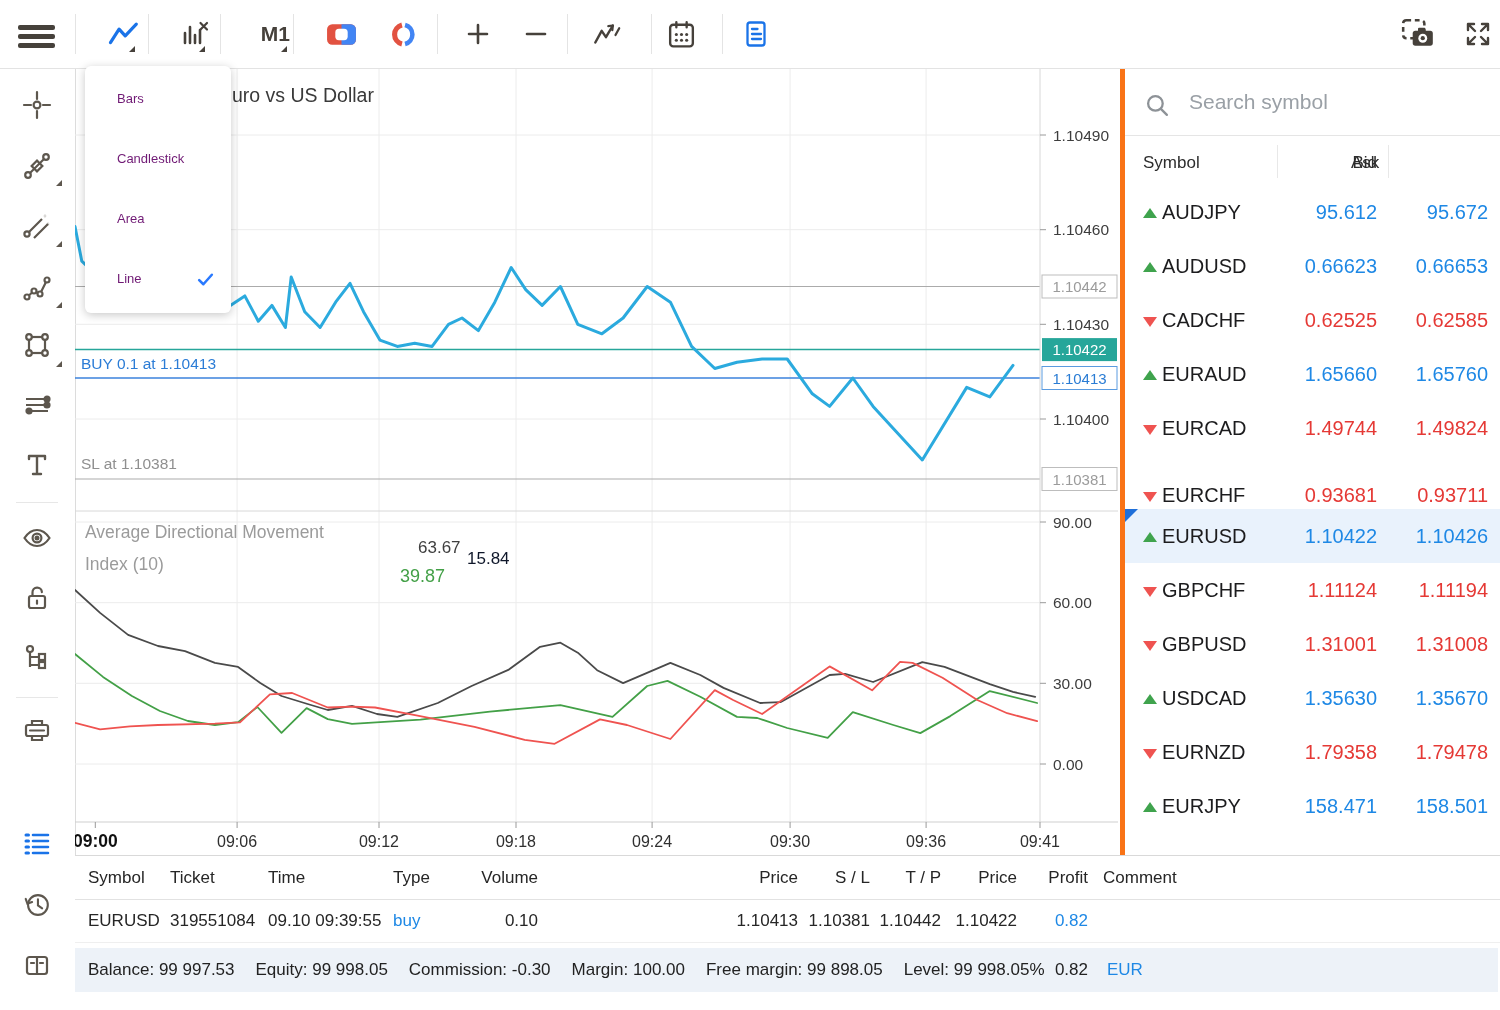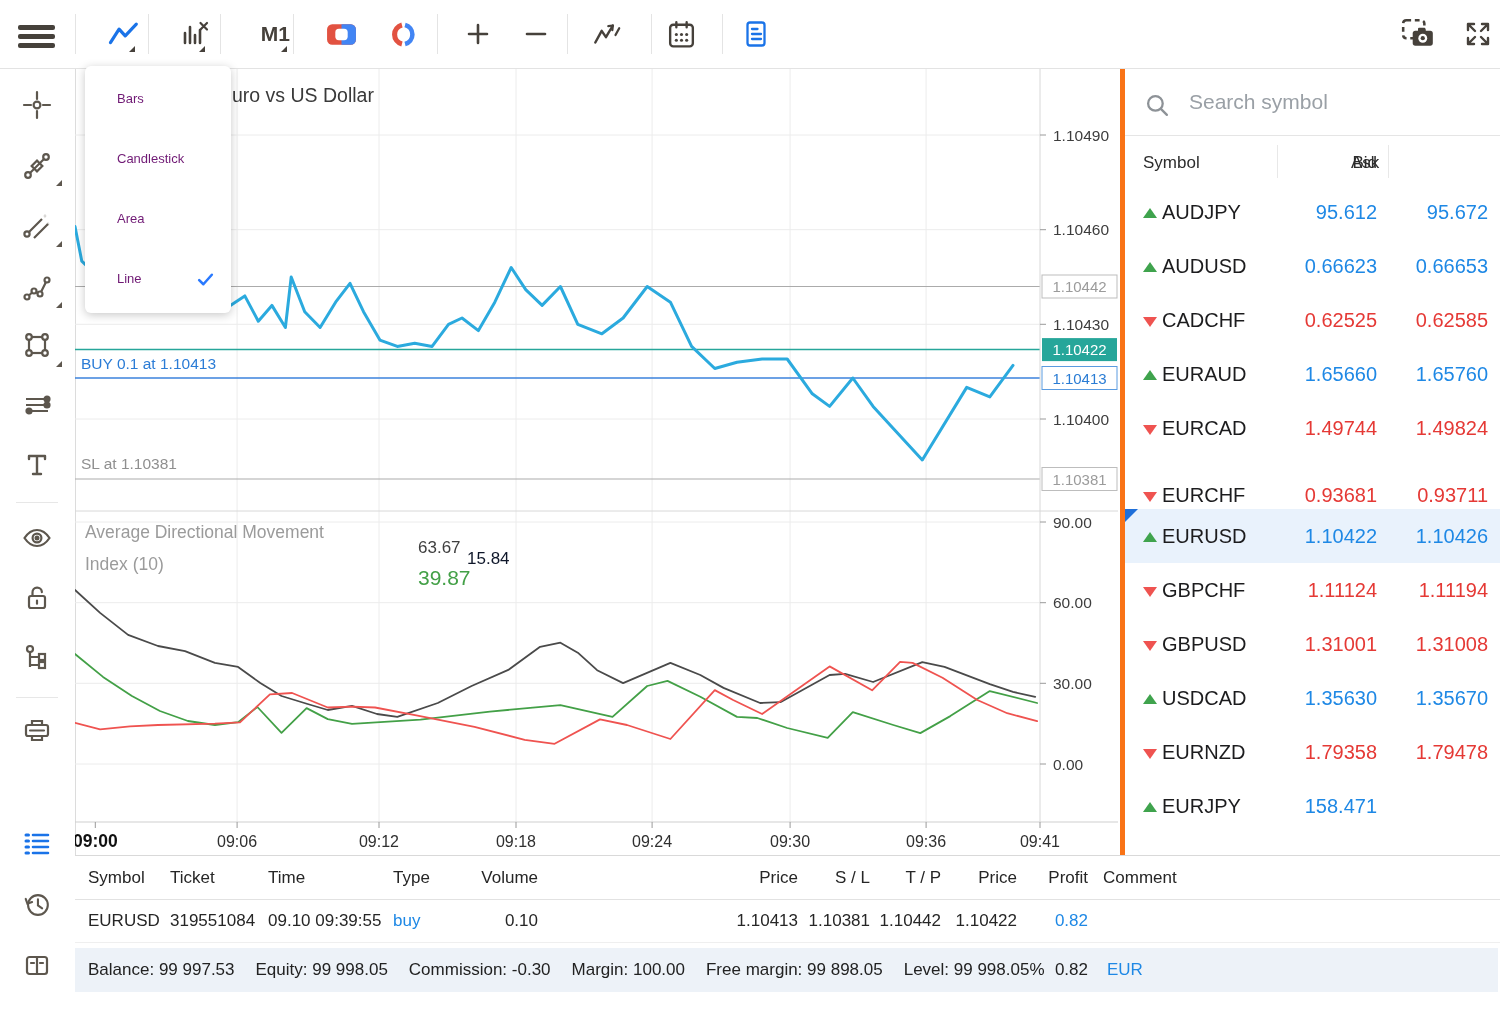--- a/index.html
+++ b/index.html
@@ -31,21 +31,21 @@
   .xt{font-family:"Liberation Sans",sans-serif;font-size:16px;fill:#2f2f2f;}
   .xtb{font-family:"Liberation Sans",sans-serif;font-size:17.5px;font-weight:700;fill:#101010;}
   .ov{position:absolute;white-space:nowrap;}
   .ctitle{left:157px;top:16px;font-size:19.5px;color:#3a3a3a;}
   .buylab{left:6px;top:287px;font-size:15.5px;color:#2b7cd6;}
   .sllab{left:6px;top:387px;font-size:15.5px;color:#8f8f8f;}
   .ind1{left:10px;top:454px;font-size:17.5px;color:#9b9b9b;}
   .ind2{left:10px;top:486px;font-size:17.5px;color:#9b9b9b;}
   .vadx{left:343px;top:470px;font-size:17px;color:#3f3f3f;}
   .vmdi{left:392px;top:481px;font-size:17px;color:#0f172a;}
-  .vpdi{left:343px;top:498px;font-size:21px;color:#43a047;}
+  .vpdi{left:325px;top:498px;font-size:18px;color:#43a047;}
   
   .menu{position:absolute;left:85px;top:66px;width:146px;height:244px;background:#fff;border-radius:6px;
     box-shadow:0 2px 10px rgba(0,0,0,.22);z-index:60;padding-top:3px;}
   .mi{position:relative;height:60px;line-height:60px;padding-left:32px;font-size:13px;color:#701a75;cursor:pointer;}
   .mi svg{position:absolute;right:16px;top:21px;}
   
   .watch{position:absolute;left:1120px;top:68px;width:380px;height:787px;background:#fff;
     border-left:5px solid #f97316;}
   .search{position:absolute;left:0;top:0;width:380px;height:67px;border-bottom:1px solid #e5e5e5;}
   .search svg{position:absolute;left:20px;top:25px;}
@@ -484,20 +484,21 @@
         <div class="mw-row down" style="top: 657px; text-decoration: underline;">
           <span class="arr down"></span>
           <span class="sym">EURNZD</span>
           <span class="bid">1.79358</span>
           <span class="ask">1.79478</span>
         </div>
         <div class="mw-row up" style="top: 711px;">
           <span class="arr up"></span>
           <span class="sym">EURJPY</span>
           <span class="bid">158.471</span>
+          <span class="ask">158.501</span>
         </div>
       </div>
   </div>
 
   <div class="bottom">
     <div class="bp-head">
       <span class="c sy">Symbol</span>
       <span class="c tk">Ticket</span>
       <span class="c tm">Time</span>
       <span class="c ty">Type</span>

